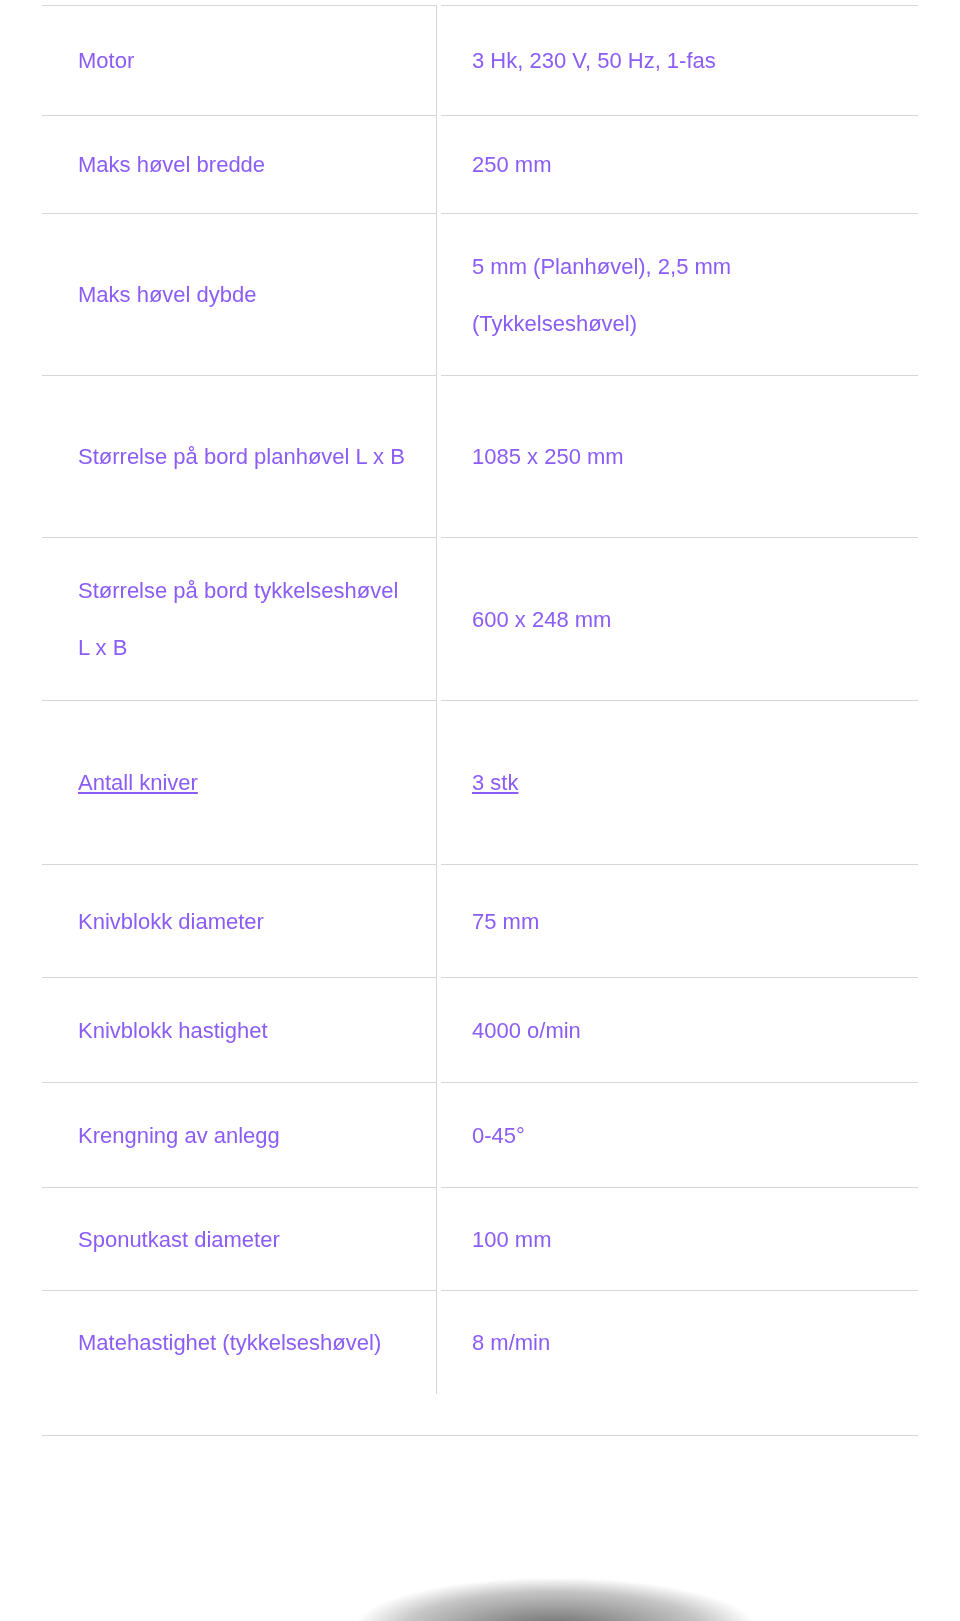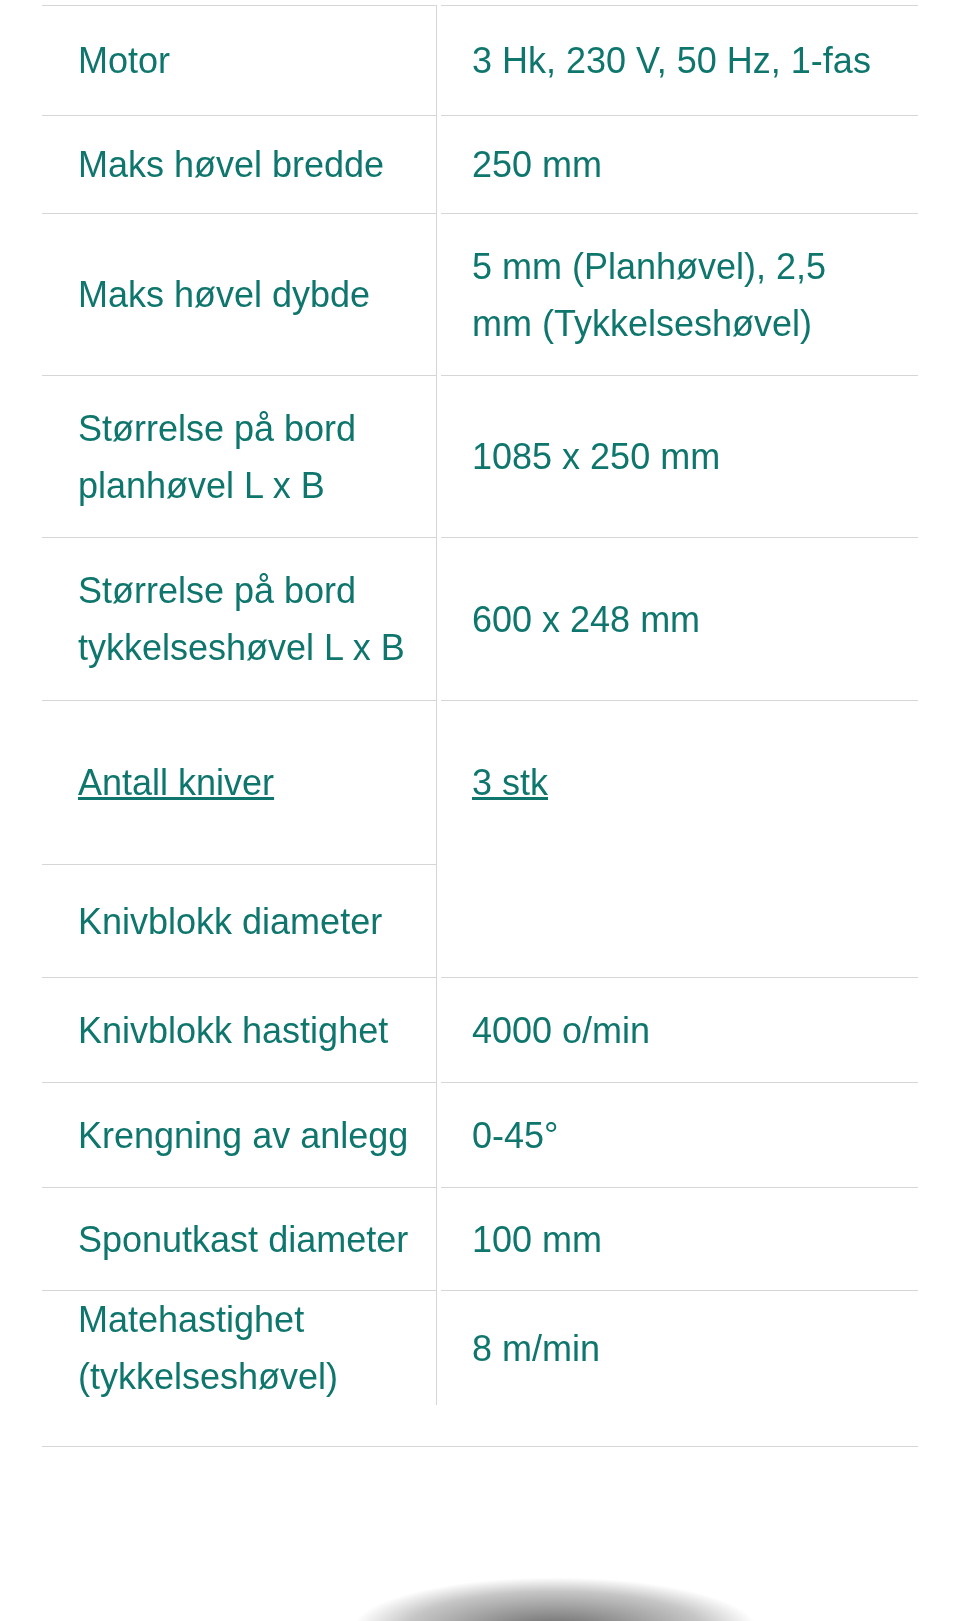--- a/index.html
+++ b/index.html
@@ -23,22 +23,22 @@
   .spec-row {
     display: grid;
     grid-template-columns: 395px 477px;
     column-gap: 4px;
   }
   .cell {
     display: flex;
     align-items: center;
     border-top: 1px solid #d6d6d6;
     box-sizing: border-box;
-    color: #0f766e;
-    font-size: 36px;
+    color: #8b5cf6;
+    font-size: 22px;
     line-height: 57px;
   }
   .cell.label {
     padding-left: 36px;
     padding-right: 22px;
     border-right: 1px solid #d6d6d6;
   }
   .cell.value {
     padding-left: 31px;
     padding-right: 24px;
@@ -108,20 +108,21 @@
     <div class="cell value">600 x 248 mm</div>
   </div>
 
   <div class="spec-row">
     <div class="cell label">Antall kniver</div>
     <div class="cell value">3 stk</div>
   </div>
 
   <div class="spec-row">
     <div class="cell label">Knivblokk diameter</div>
+    <div class="cell value">75 mm</div>
   </div>
 
   <div class="spec-row">
     <div class="cell label">Knivblokk hastighet</div>
     <div class="cell value">4000 o/min</div>
   </div>
 
   <div class="spec-row">
     <div class="cell label">Krengning av anlegg</div>
     <div class="cell value">0-45°</div>

